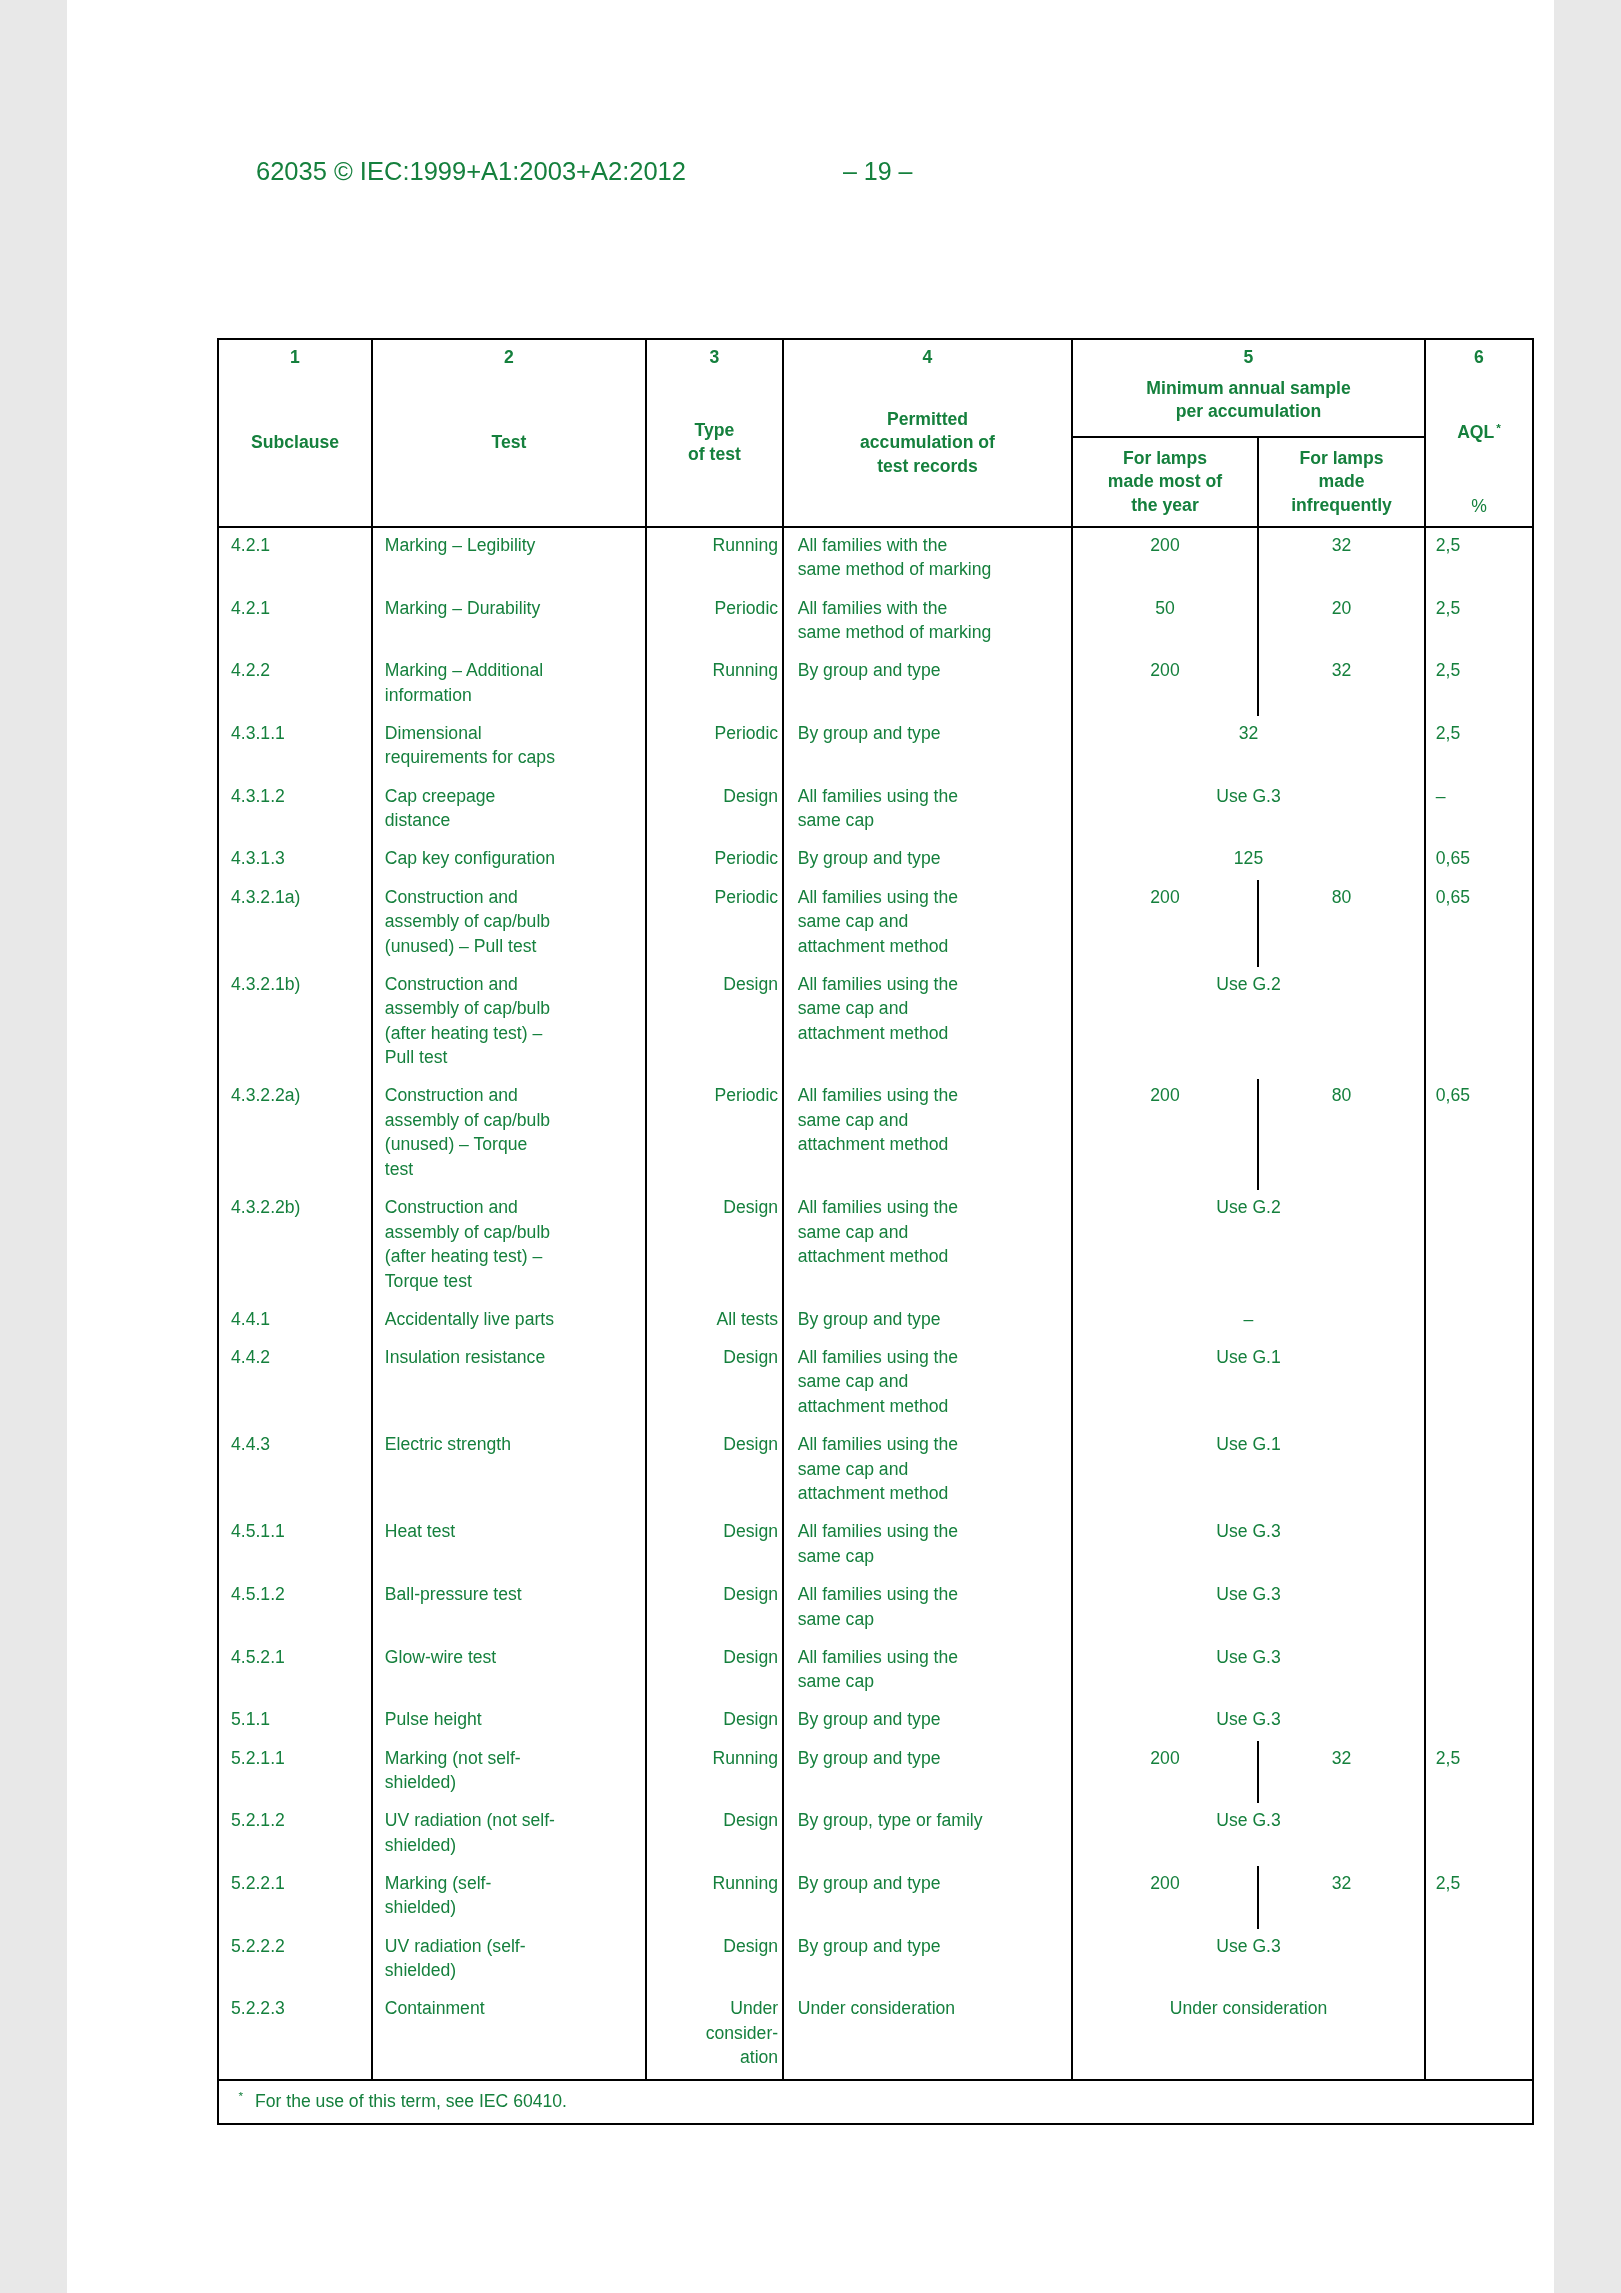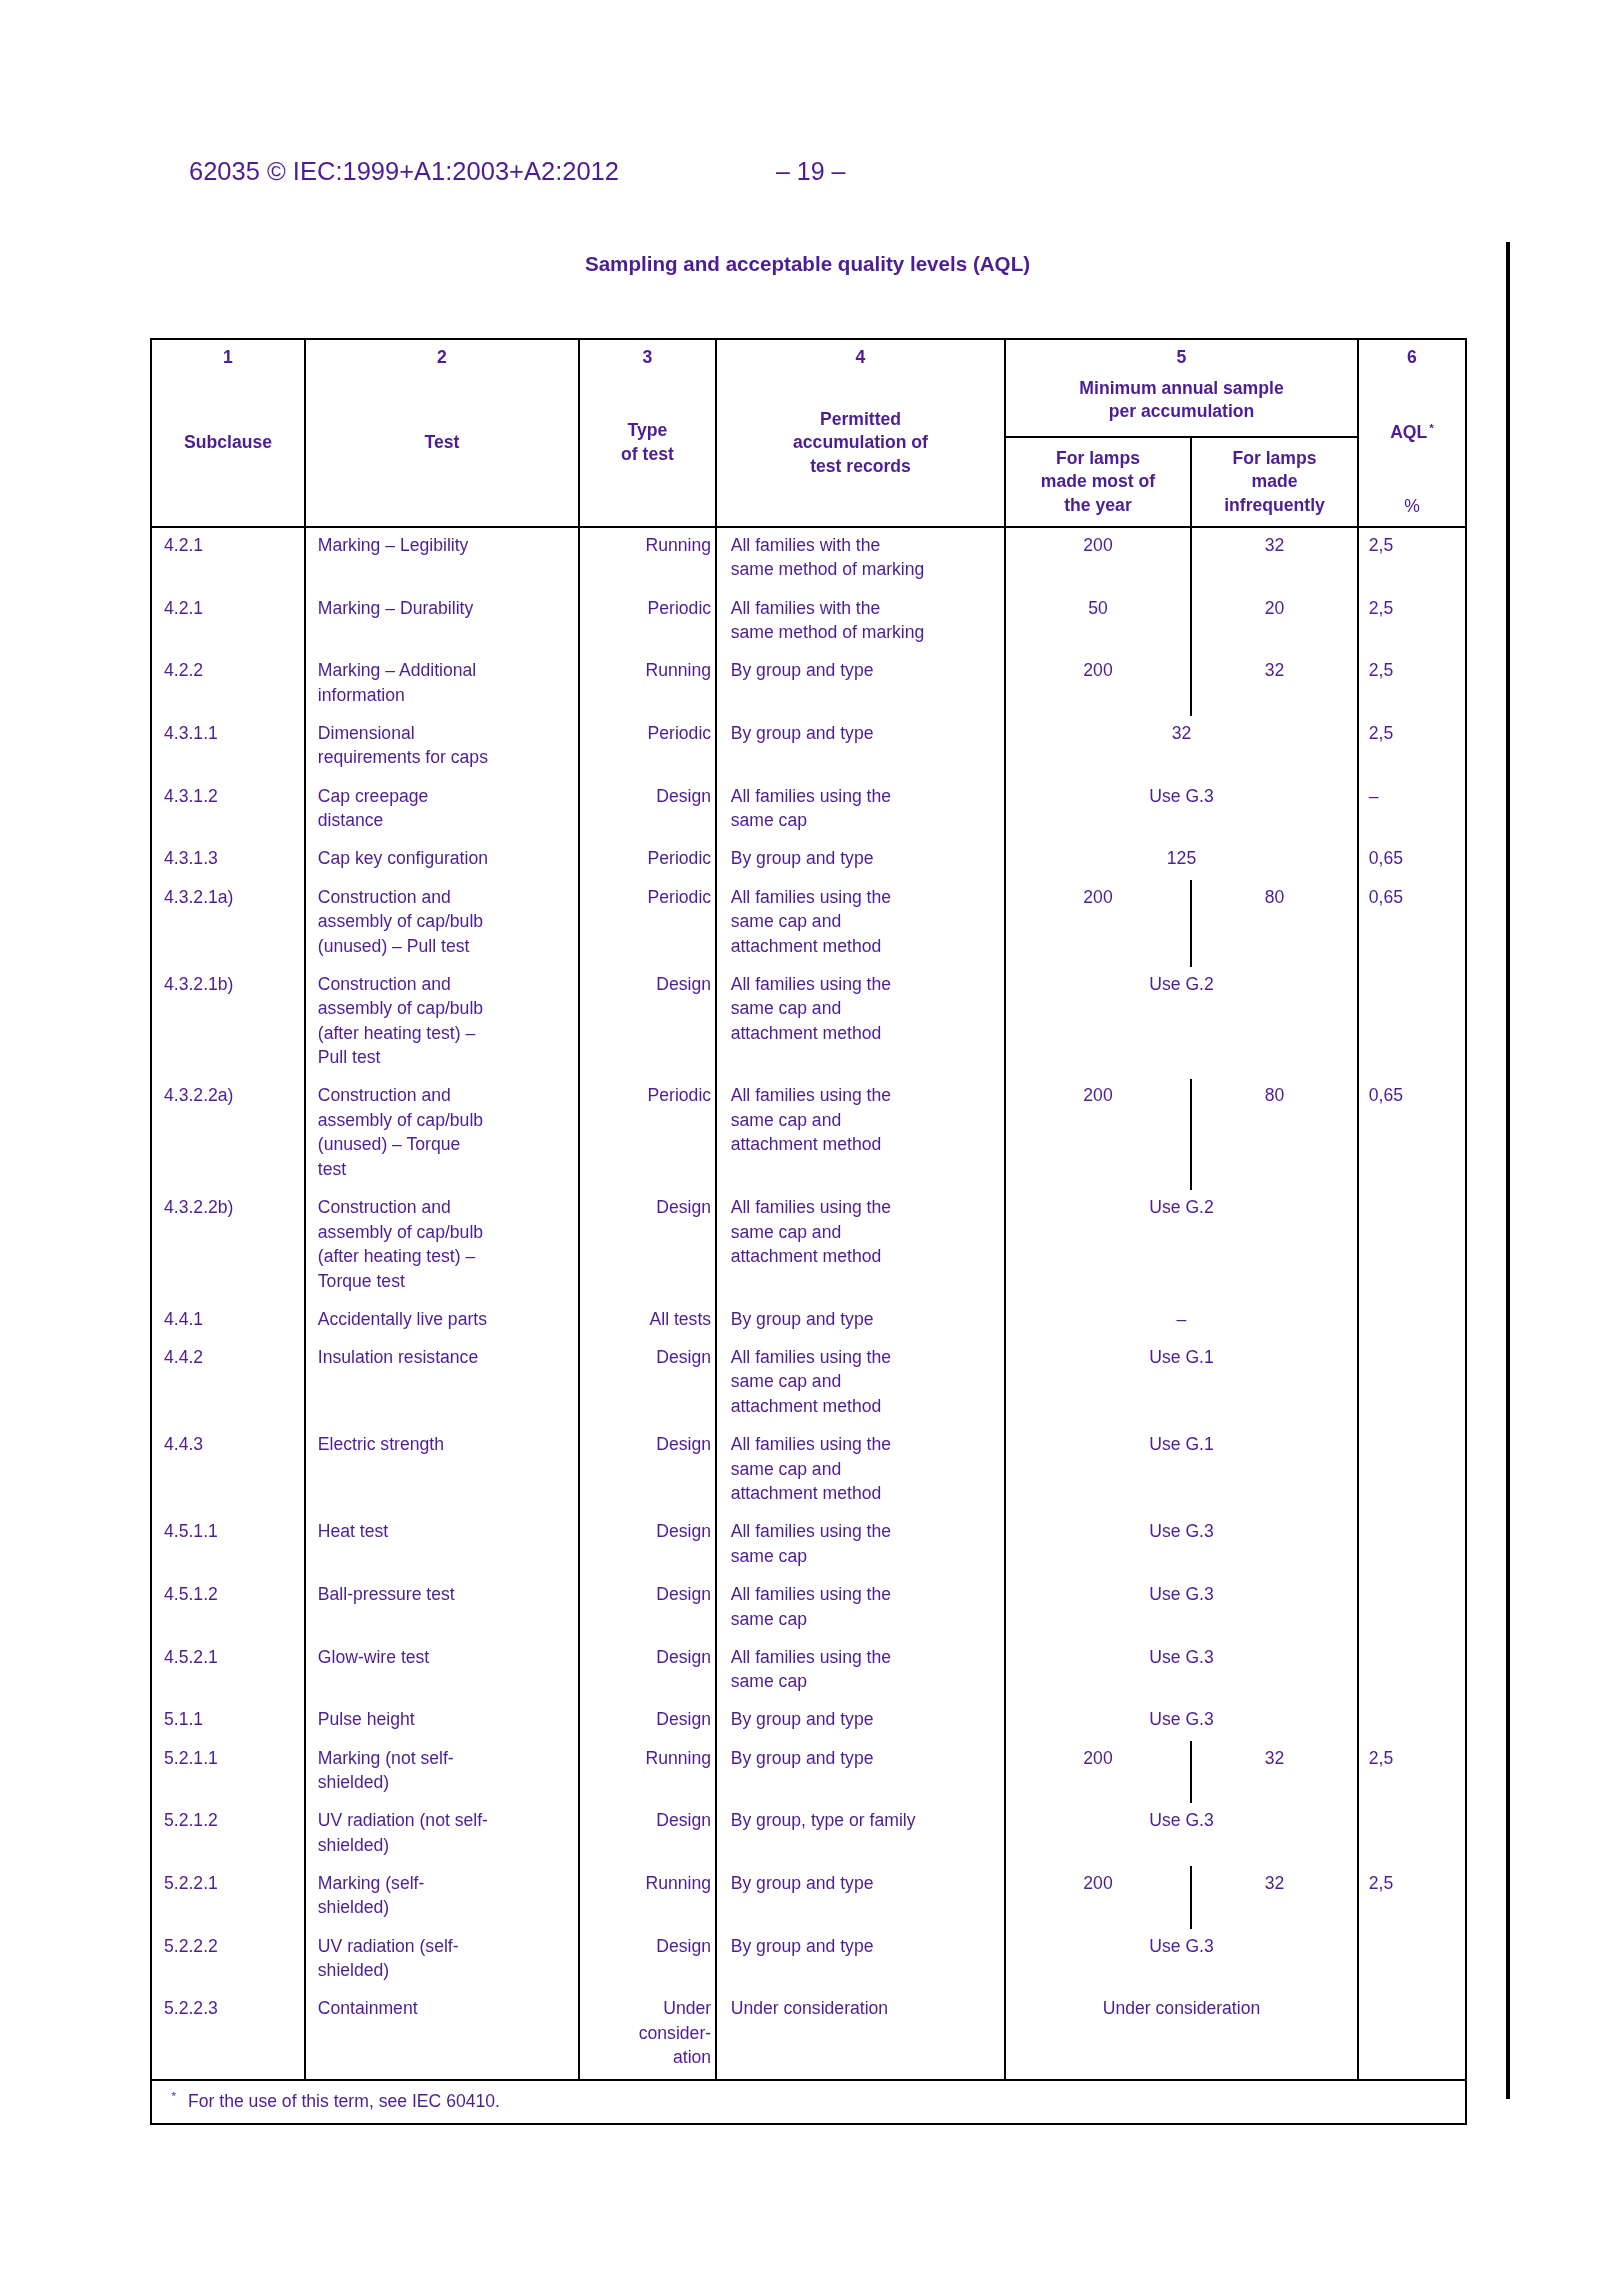--- a/index.html
+++ b/index.html
@@ -1,18 +1,18 @@
 <!DOCTYPE html>
 <html><head>
 <meta charset="utf-8">
 <style>
   html,body { margin:0; padding:0; background:#e8e8e8; }
   .page {
-    position:relative; width:1621px; height:2294px; margin:0 auto;
-    background:#ffffff; color:#4c1d95;
+    position:relative; width:1487px; height:2294px; margin:0 auto;
+    background:#ffffff; color:#15803d;
     font-family:"Liberation Sans","DejaVu Sans",sans-serif;
     overflow:hidden;
   }
   .doc-ref   { position:absolute; top:157px; left:189px; font-size:25.5px; }
   .page-num  { position:absolute; top:157px; left:776px; font-size:25px; }
   .table-title {
     position:absolute; top:248px; left:150px; width:1315px;
     text-align:center; font-weight:bold; font-size:20.6px; line-height:31px;
   }
   table.main {
@@ -59,21 +59,20 @@
 </style>
 </head>
 <body>
 
 <div class="page">
 
   <span class="doc-ref">62035 © IEC:1999+A1:2003+A2:2012</span>
   <span class="page-num">– 19 –</span>
 
   <div class="table-title">
-    <div>Sampling and acceptable quality levels (AQL)</div>
   </div>
 
   <table class="main">
     <colgroup>
       <col style="width:154px">
         <col style="width:274px">
         <col style="width:137px">
       <col style="width:289px">
         <col style="width:186px">
         <col style="width:167px">

